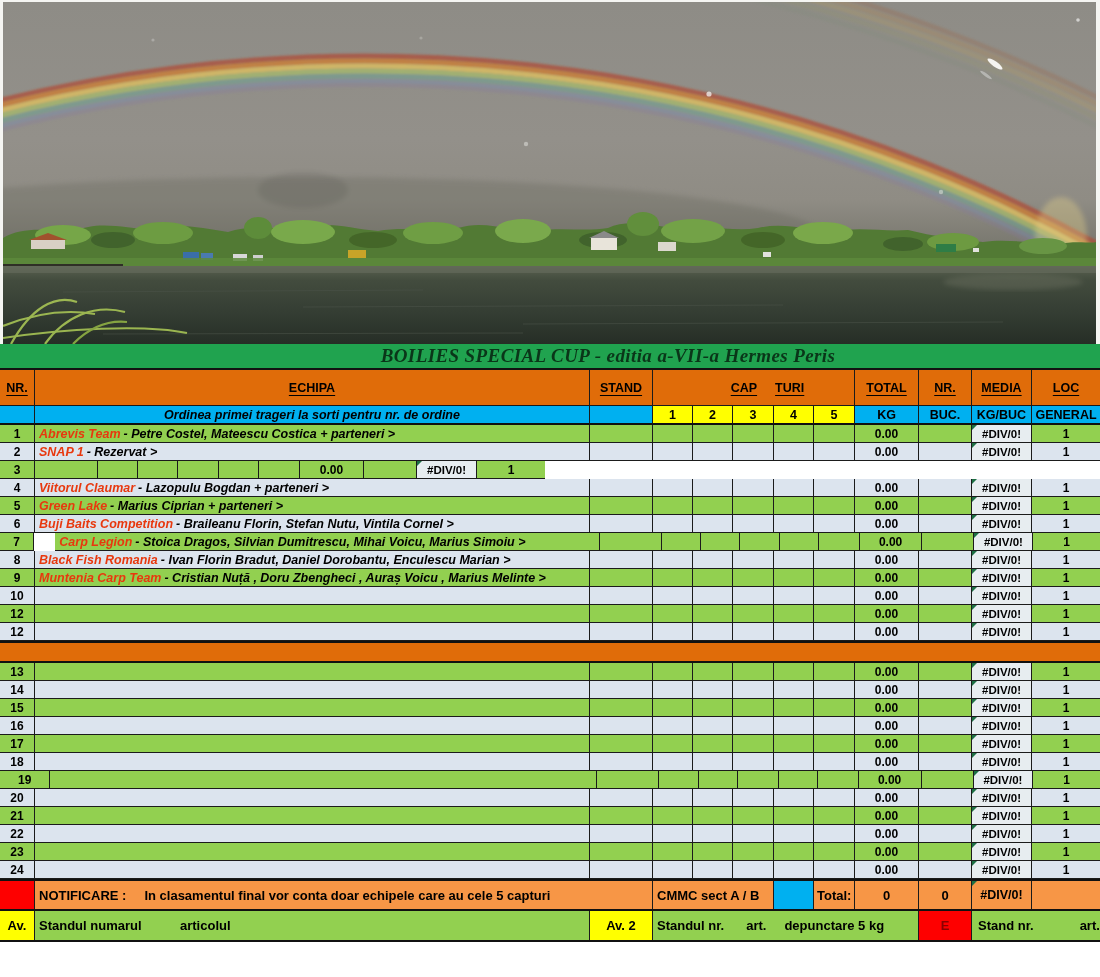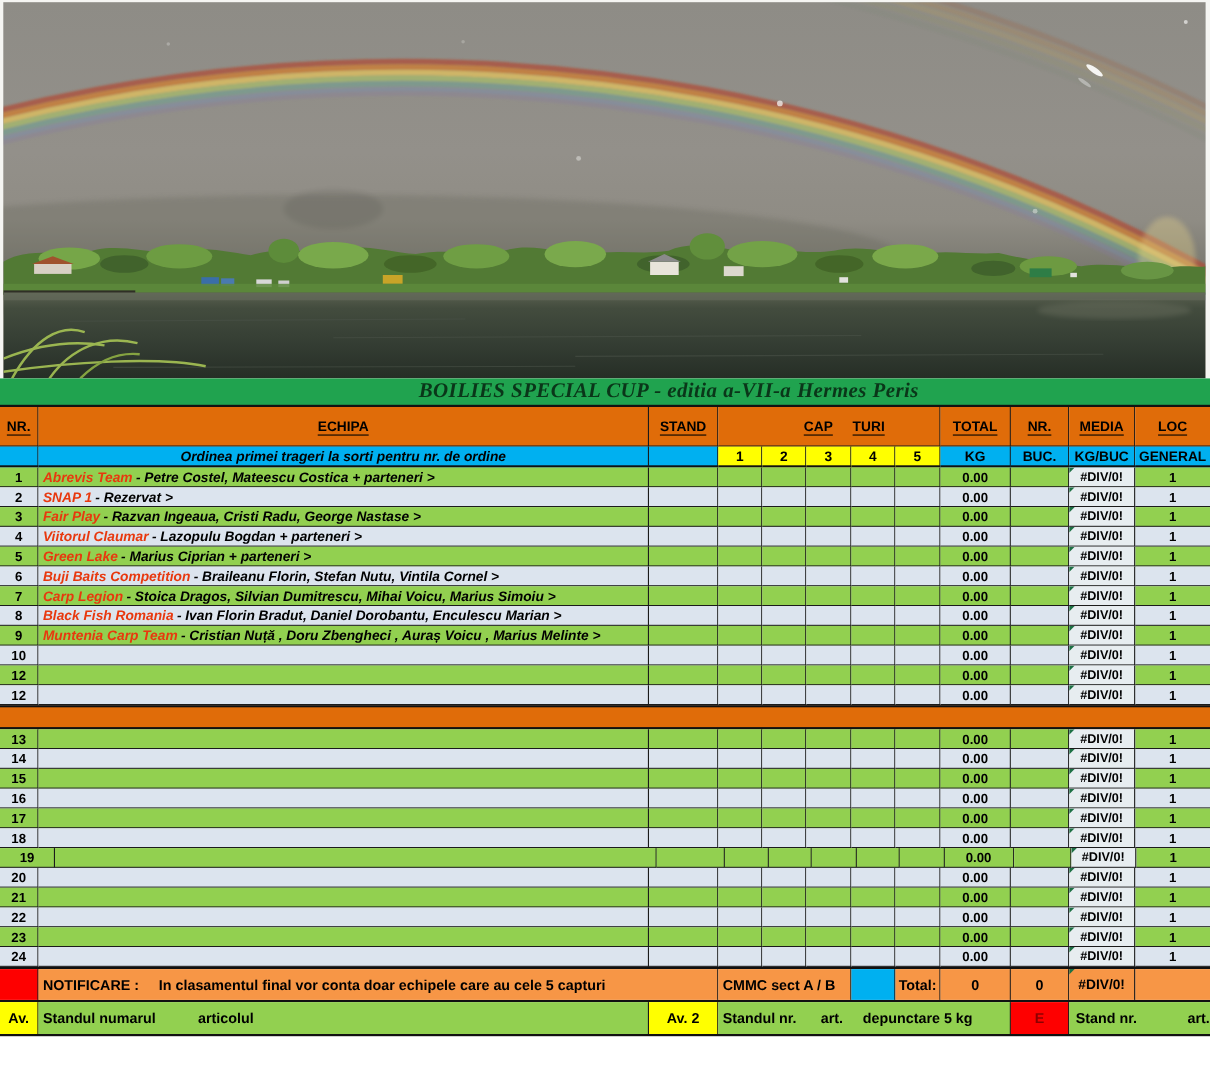--- a/index.html
+++ b/index.html
@@ -292,24 +292,20 @@
         <div class="c" style="width: 64px;">0.00</div>
         <div class="c" style="width: 53px;"></div>
         <div class="c media" style="width: 60px;">
           <span class="err-tri"></span>
           <span>#DIV/0!</span>
         </div>
         <div class="c" style="width: 68px;">1</div>
       </div>
       <div class="r dr g">
         <div class="c" style="width: 35px;">3</div>
-        <div class="c echipa" style="width: 555px;">
-          <span class="tn">Fair Play</span>
-          <span>- Razvan Ingeaua, Cristi Radu, George Nastase   &gt;</span>
-        </div>
         <div class="c" style="width: 63px;"></div>
         <div class="c" style="width: 40px;"></div>
         <div class="c" style="width: 40px;"></div>
         <div class="c" style="width: 41px;"></div>
         <div class="c" style="width: 40px;"></div>
         <div class="c" style="width: 41px;"></div>
         <div class="c" style="width: 64px;">0.00</div>
         <div class="c" style="width: 53px;"></div>
         <div class="c media" style="width: 60px;">
           <span class="err-tri"></span>
@@ -372,21 +368,21 @@
         <div class="c" style="width: 64px;">0.00</div>
         <div class="c" style="width: 53px;"></div>
         <div class="c media" style="width: 60px;">
           <span class="err-tri"></span>
           <span>#DIV/0!</span>
         </div>
         <div class="c" style="width: 68px;">1</div>
       </div>
       <div class="r dr g">
         <div class="c" style="width: 35px;">7</div>
-        <div class="c echipa" style="width: 555px;">
+        <div class="c echipa" style="width: 555px; margin-left: 21px;">
           <span class="tn">Carp Legion</span>
           <span>- Stoica Dragos, Silvian Dumitrescu, Mihai Voicu, Marius Simoiu   &gt;</span>
         </div>
         <div class="c" style="width: 63px;"></div>
         <div class="c" style="width: 40px;"></div>
         <div class="c" style="width: 40px;"></div>
         <div class="c" style="width: 41px;"></div>
         <div class="c" style="width: 40px;"></div>
         <div class="c" style="width: 41px;"></div>
         <div class="c" style="width: 64px;">0.00</div>

